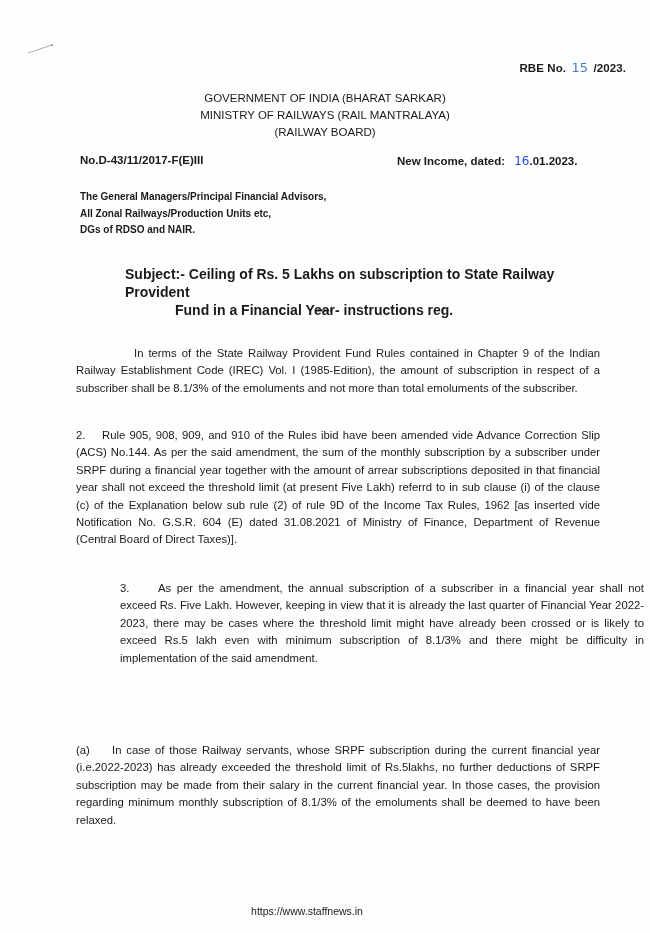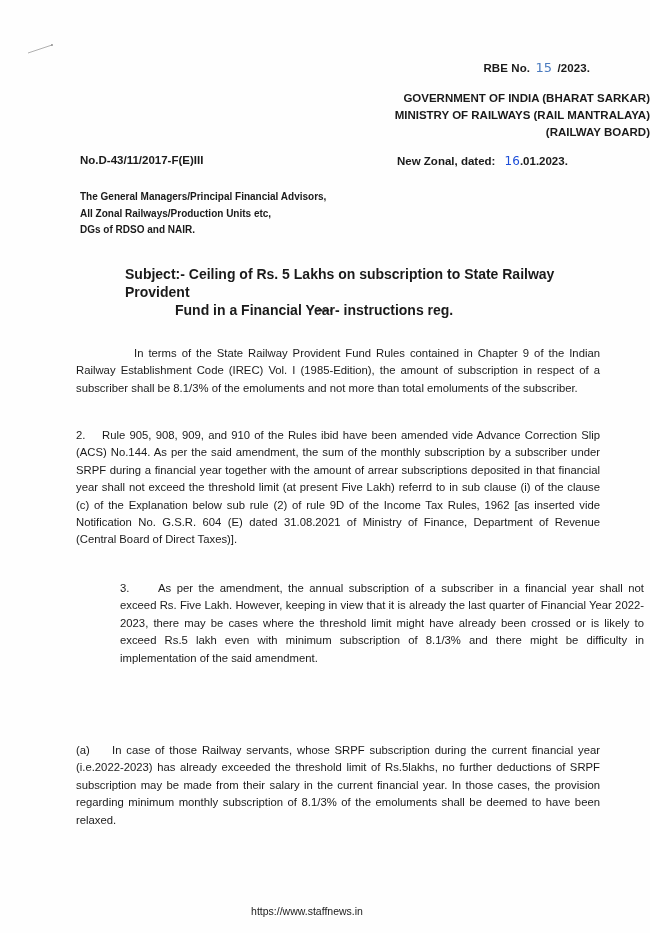--- a/index.html
+++ b/index.html
@@ -23,40 +23,40 @@
     }
     .corner-mark {
       position: absolute;
       left: 26px;
       top: 42px;
       width: 30px;
       height: 14px;
     }
     .rbe {
       position: absolute;
-      right: 60px;
+      right: 24px;
       top: 60px;
       font-size: 11.5px;
       font-weight: bold;
       letter-spacing: 0.1px;
     }
     .rbe .hand {
       color: #4a7bbf;
       font-weight: normal;
       font-family: "DejaVu Sans", sans-serif;
       font-size: 13px;
       padding: 0 2px;
     }
     .header {
       position: absolute;
       left: 0;
       width: 650px;
       top: 90px;
-      text-align: right;
-      font-weight: bold;
+      text-align: center;
+      font-weight: normal;
       font-size: 11.5px;
       line-height: 17px;
     }
     .ref-line {
       position: absolute;
       top: 154px;
       left: 80px;
       right: 52px;
       font-weight: bold;
       font-size: 11.5px;
@@ -152,21 +152,21 @@
 
   <div class="header">
     <div>GOVERNMENT OF INDIA (BHARAT SARKAR)</div>
     <div>MINISTRY OF RAILWAYS (RAIL MANTRALAYA)</div>
     <div>(RAILWAY BOARD)</div>
   </div>
 
   <div class="ref-line">
     <span>No.D-43/11/2017-F(E)III</span>
     <span class="date">
-      <span>New Zonal, dated:</span>
+      <span>New Income, dated:</span>
       <span class="hand">16</span><span>.01.2023.</span>
     </span>
   </div>
 
   <div class="address">
     <div>The General Managers/Principal Financial Advisors,</div>
     <div>All Zonal Railways/Production Units etc,</div>
     <div>DGs of RDSO and NAIR.</div>
   </div>
 

